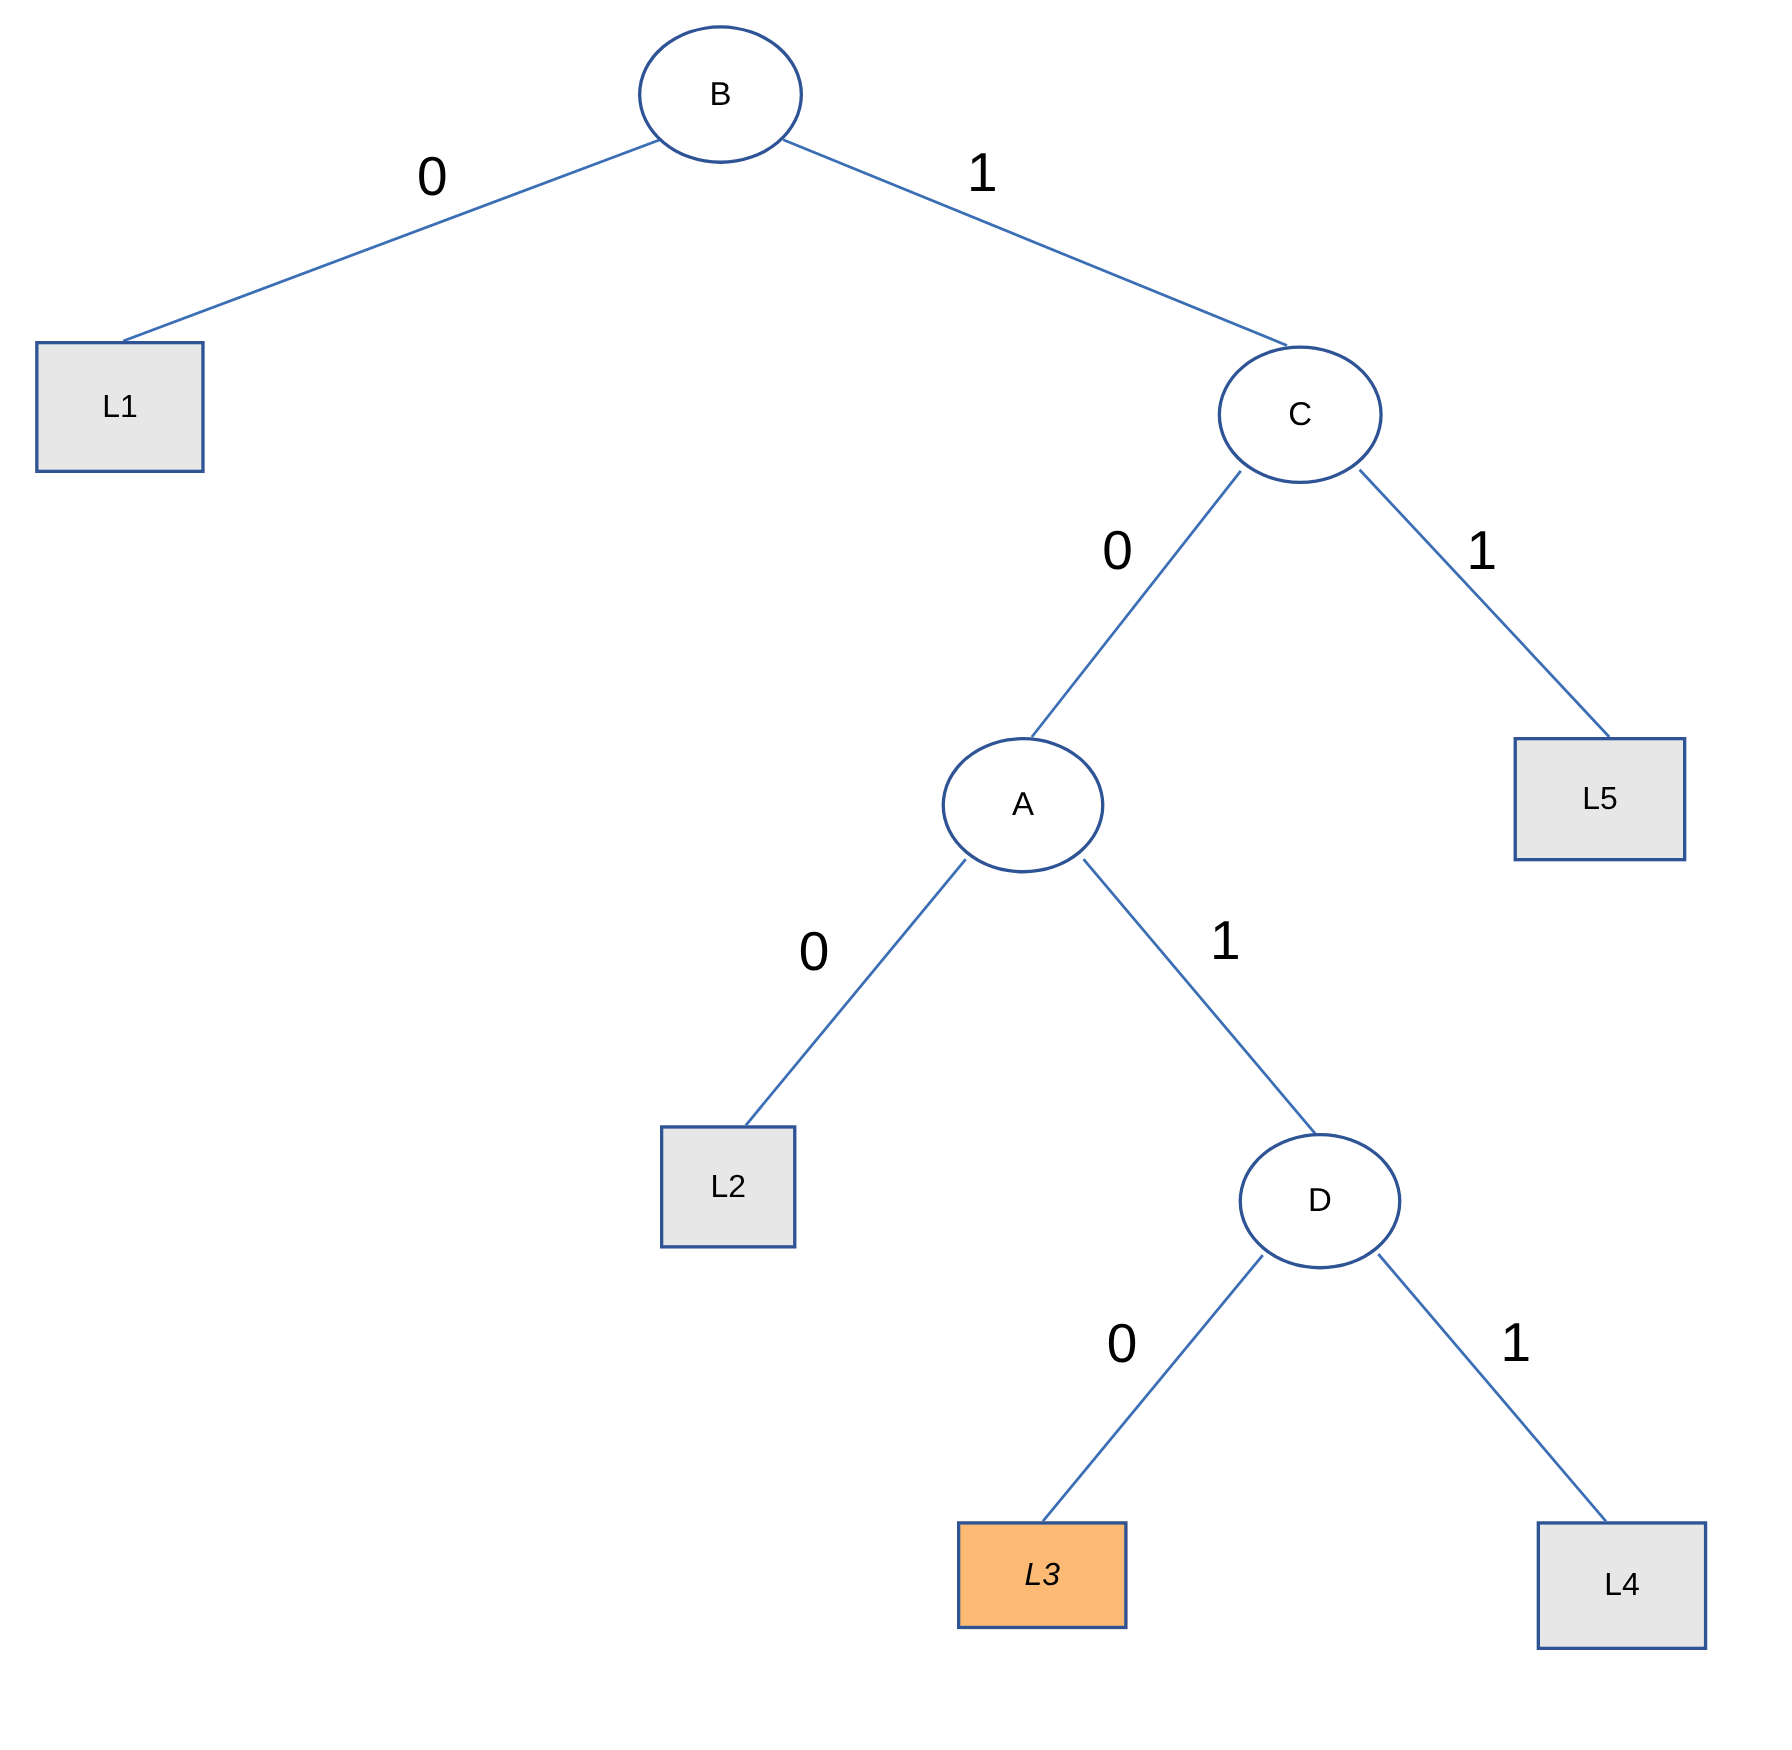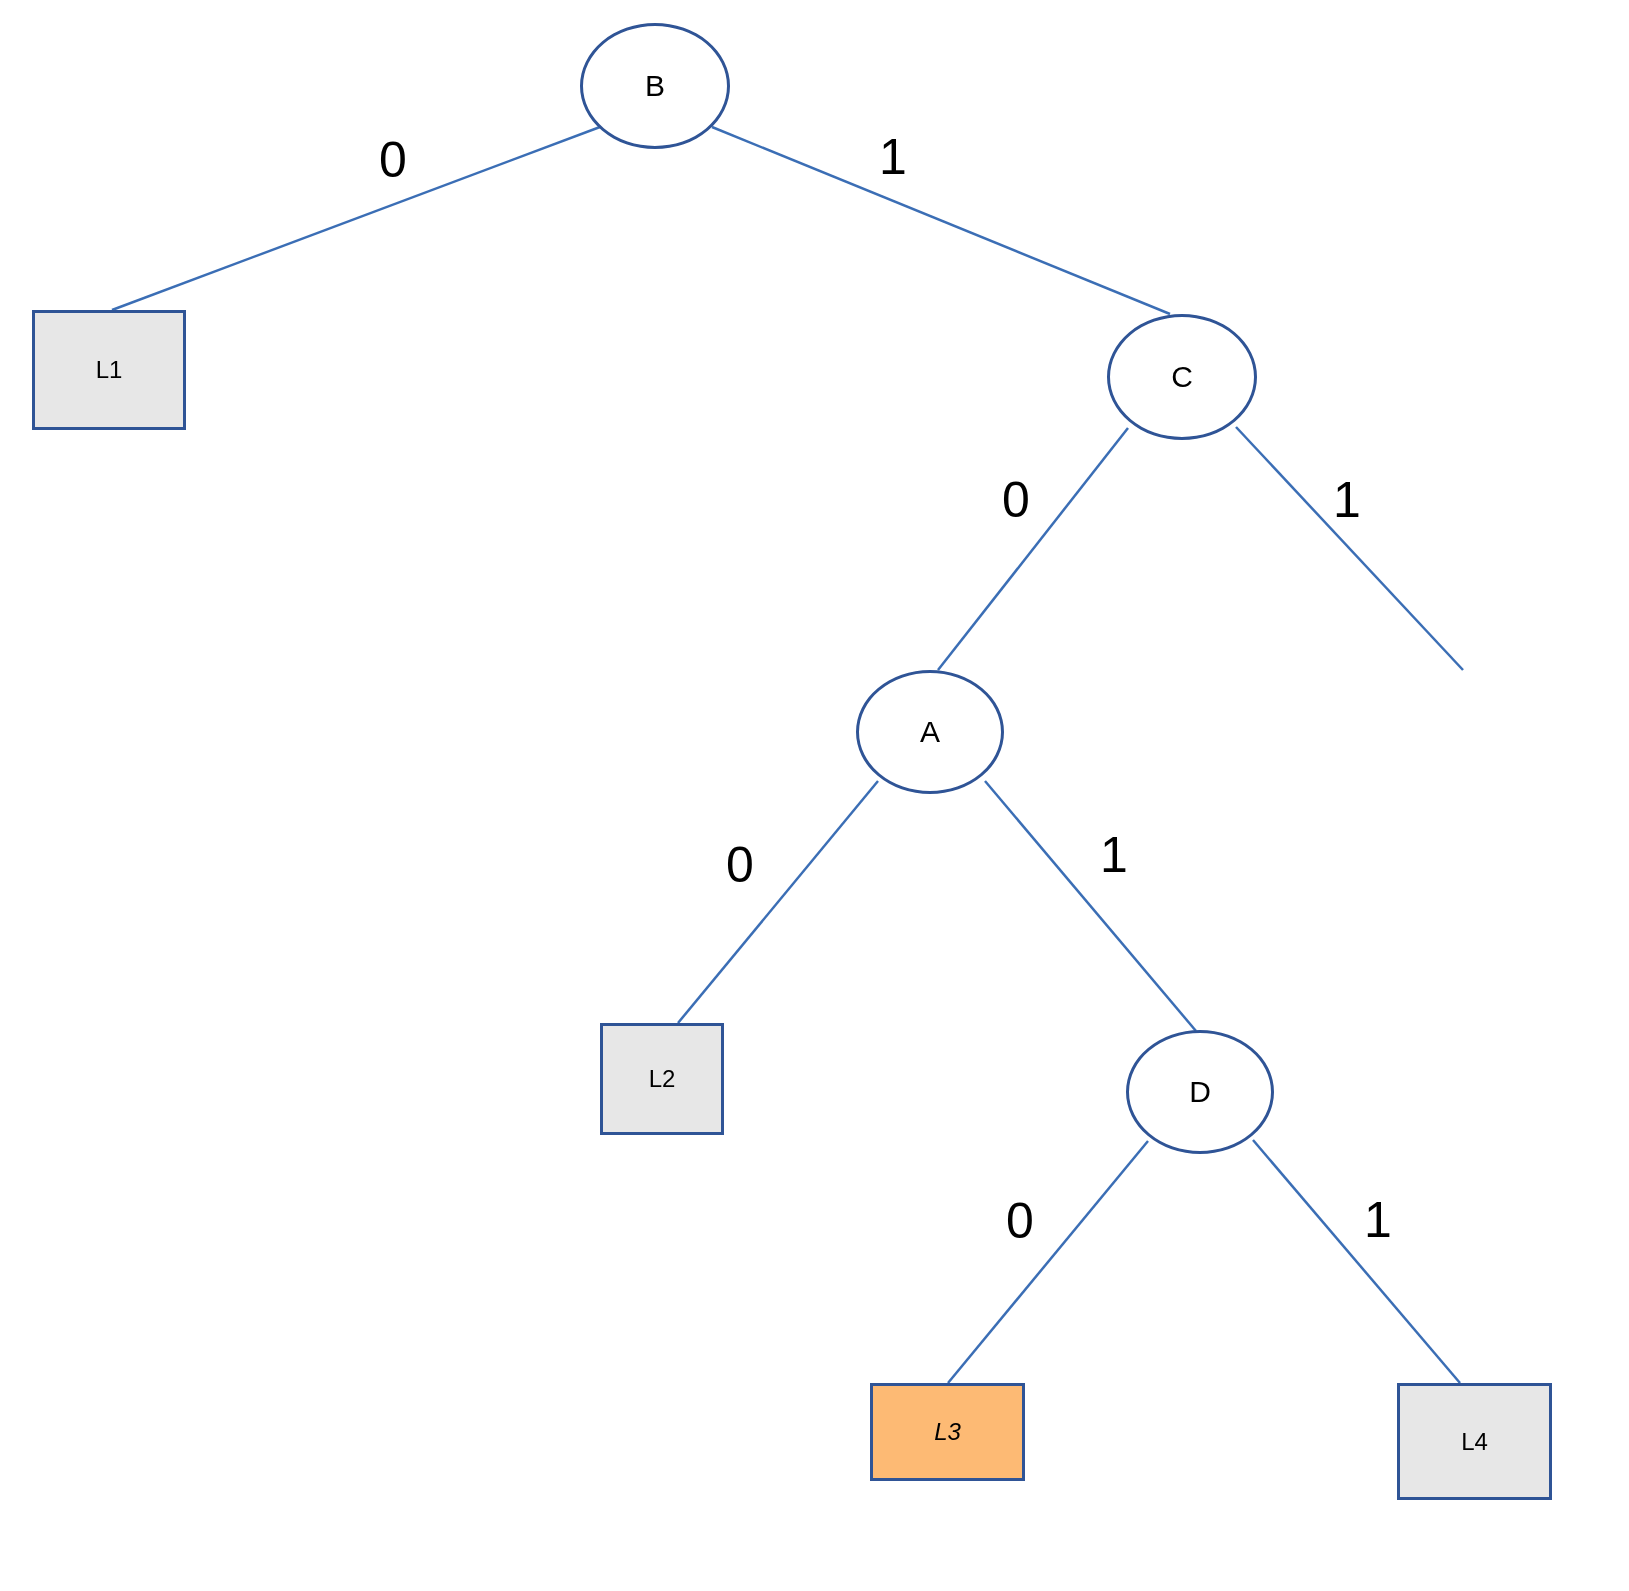--- a/index.html
+++ b/index.html
@@ -47,21 +47,21 @@
   }
   .leaf-node {
     position: absolute;
     box-sizing: border-box;
     border: 3px solid #2F5496;
     background: #E7E7E7;
     display: flex;
     align-items: center;
     justify-content: center;
     color: #000000;
-    font-size: 24px;
+    font-size: 29px;
     font-family: "Liberation Sans", sans-serif;
     line-height: 1;
   }
   .edge-label {
     position: absolute;
     color: #000000;
     font-size: 50px;
     font-family: "Liberation Sans", sans-serif;
     line-height: 1;
     white-space: nowrap;
@@ -101,20 +101,23 @@
       </div>
       <div class="decision-node" style="left: 856px; top: 670px; width: 148px; height: 124px; border-color: rgb(47, 84, 150); background: rgb(255, 255, 255);">
         <span>A</span>
       </div>
       <div class="decision-node" style="left: 1126px; top: 1030px; width: 148px; height: 124px; border-color: rgb(47, 84, 150); background: rgb(255, 255, 255);">
         <span>D</span>
       </div>
       <div class="leaf-node" style="left: 32px; top: 310px; width: 154px; height: 120px; border-color: rgb(47, 84, 150); background: rgb(231, 231, 231);">
         <span>L1</span>
       </div>
+      <div class="leaf-node" style="left: 1376px; top: 670px; width: 157px; height: 113px; border-color: rgb(47, 84, 150); background: rgb(231, 231, 231);">
+        <span>L5</span>
+      </div>
       <div class="leaf-node" style="left: 600px; top: 1023px; width: 124px; height: 112px; border-color: rgb(47, 84, 150); background: rgb(231, 231, 231);">
         <span>L2</span>
       </div>
       <div class="leaf-node" style="left: 870px; top: 1383px; width: 155px; height: 98px; border-color: rgb(47, 84, 150); background: #fdba74; font-style: italic;">
         <span>L3</span>
       </div>
       <div class="leaf-node" style="left: 1397px; top: 1383px; width: 155px; height: 117px; border-color: rgb(47, 84, 150); background: rgb(231, 231, 231); align-items: center;">
         <span>L4</span>
       </div>
     </div>

